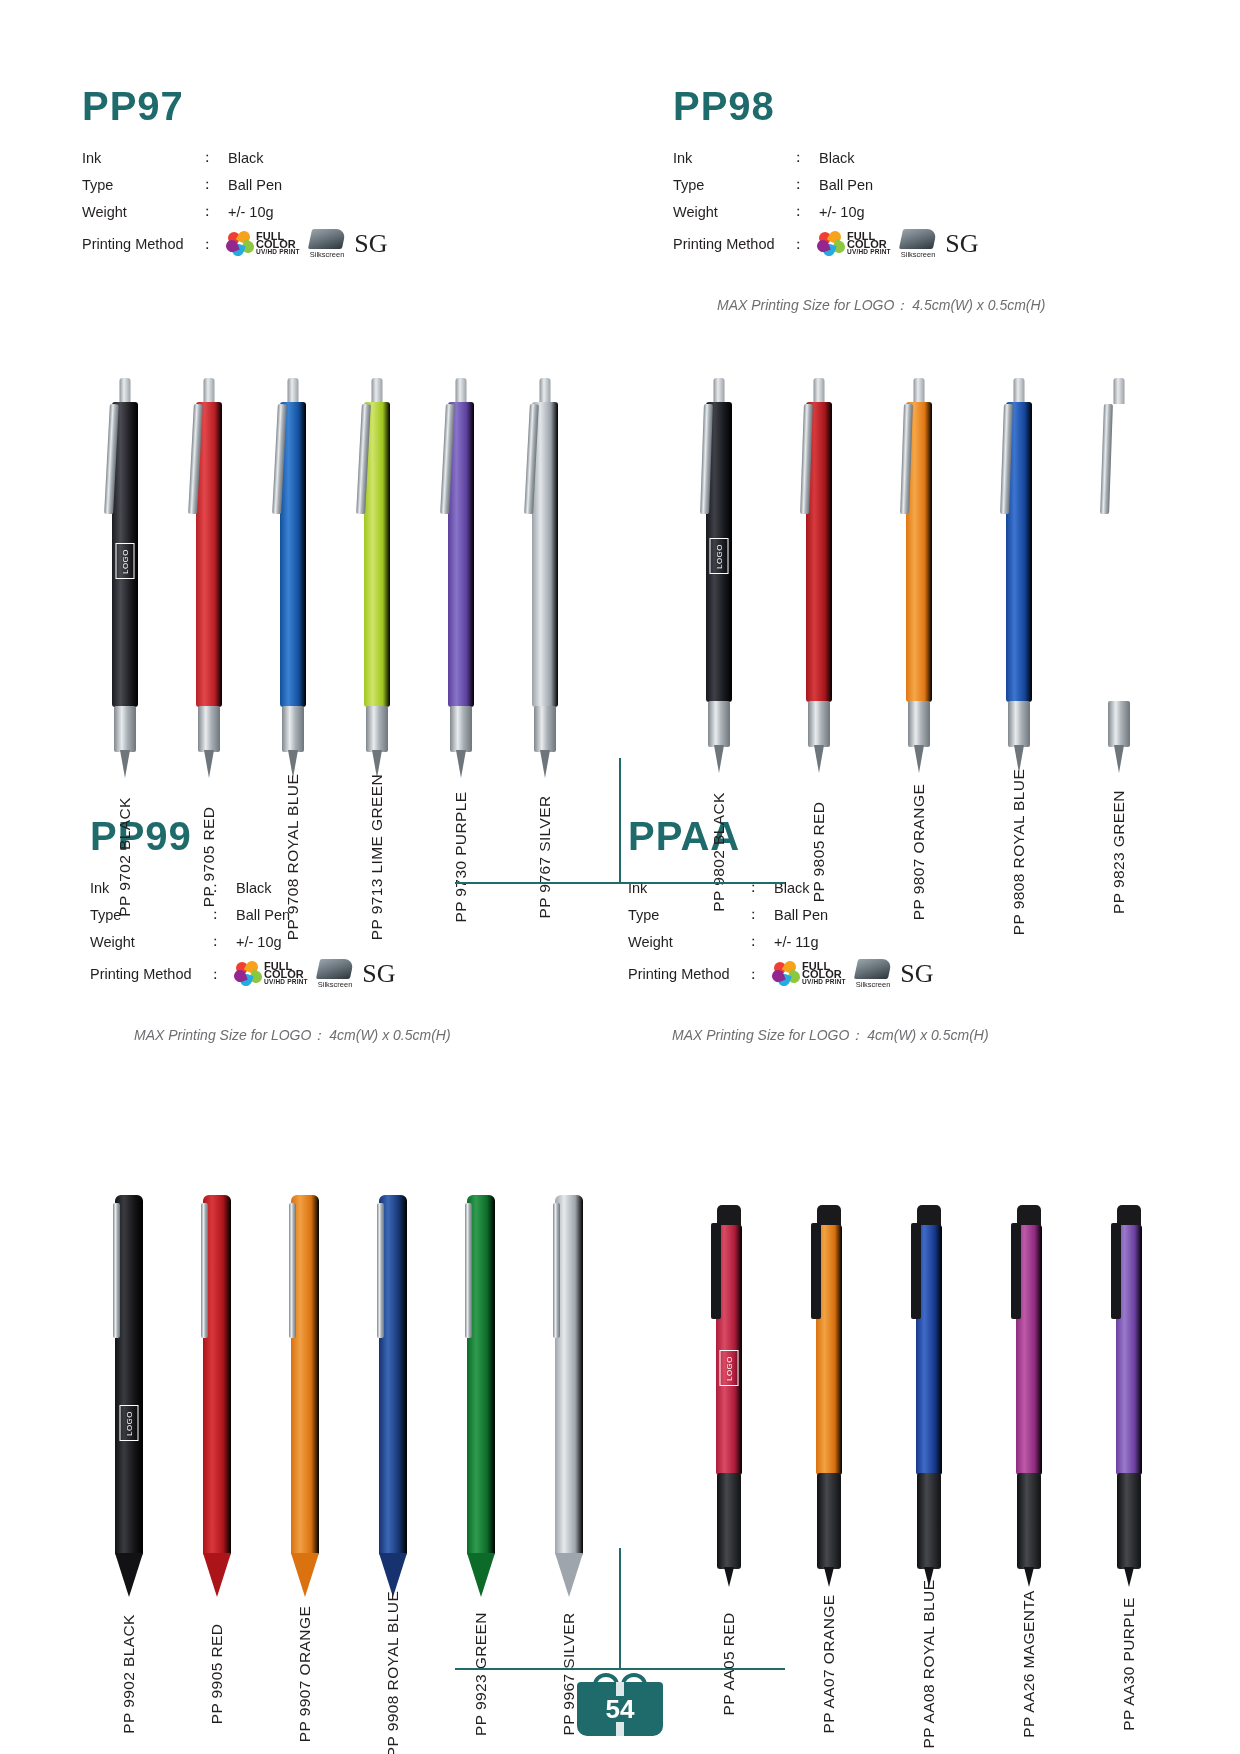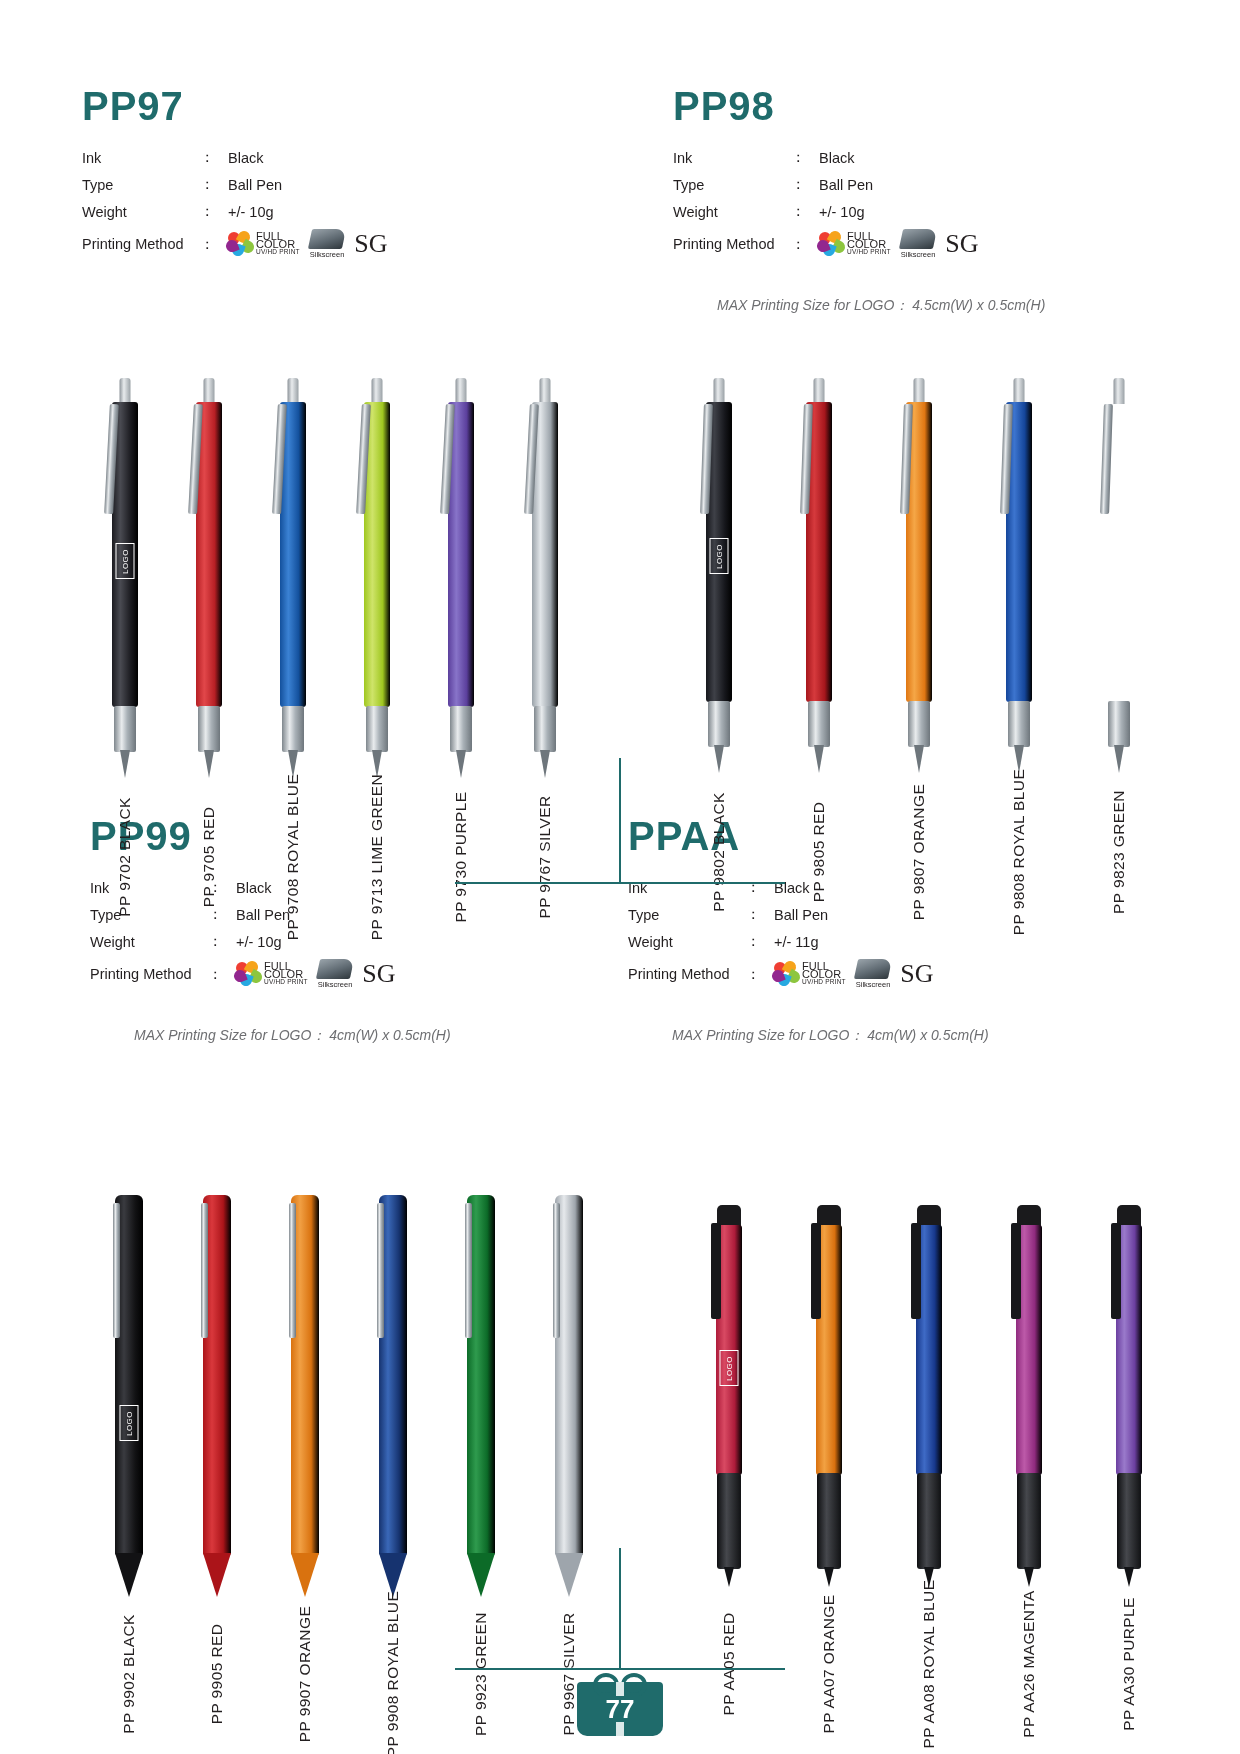--- a/index.html
+++ b/index.html
@@ -72,21 +72,21 @@
     width: 12px; height: 12px;
     border-radius: 50% 50% 50% 0;
   }
   .fc-flower span:nth-child(1){ background:#ef3e33; left:0;  top:1px;  transform:rotate(-45deg);}
   .fc-flower span:nth-child(2){ background:#f6a31b; left:10px;top:0;   transform:rotate(30deg);}
   .fc-flower span:nth-child(3){ background:#8dc63f; left:14px;top:10px;transform:rotate(120deg);}
   .fc-flower span:nth-child(4){ background:#27a9e1; left:4px; top:13px;transform:rotate(200deg);}
   .fc-flower span:nth-child(5){ background:#92278f; left:-2px;top:9px; transform:rotate(250deg);}
   .fc-text {
     font-size: 9px;
-    font-weight: normal;
+    font-weight: bold;
     line-height: 8px;
     color: #231f20;
     text-align: left;
   }
   .fc-text .l1 { font-size: 11px; }
   .fc-text .l2 { font-size: 11px; }
   .fc-text .l3 { font-size: 6.5px; letter-spacing: .2px; }
 
   .ico-silkscreen { text-align: center; }
   .silk-glyph {
@@ -695,16 +695,16 @@
   <div class="rule h" style="left:455px; top:1668px; width:330px;"></div>
   <div class="rule v" style="left:619px; top:1548px; height:122px;"></div>
 
   <div class="page-num-wrap">
     <div class="gift">
       <div class="bow-l"></div>
       <div class="bow-r"></div>
       <div class="ribbon-v"></div>
     </div>
     <div class="gift-mask"></div>
-    <div class="page-num">77</div>
+    <div class="page-num">54</div>
   </div>
 
 </div>
 
 </body></html>

